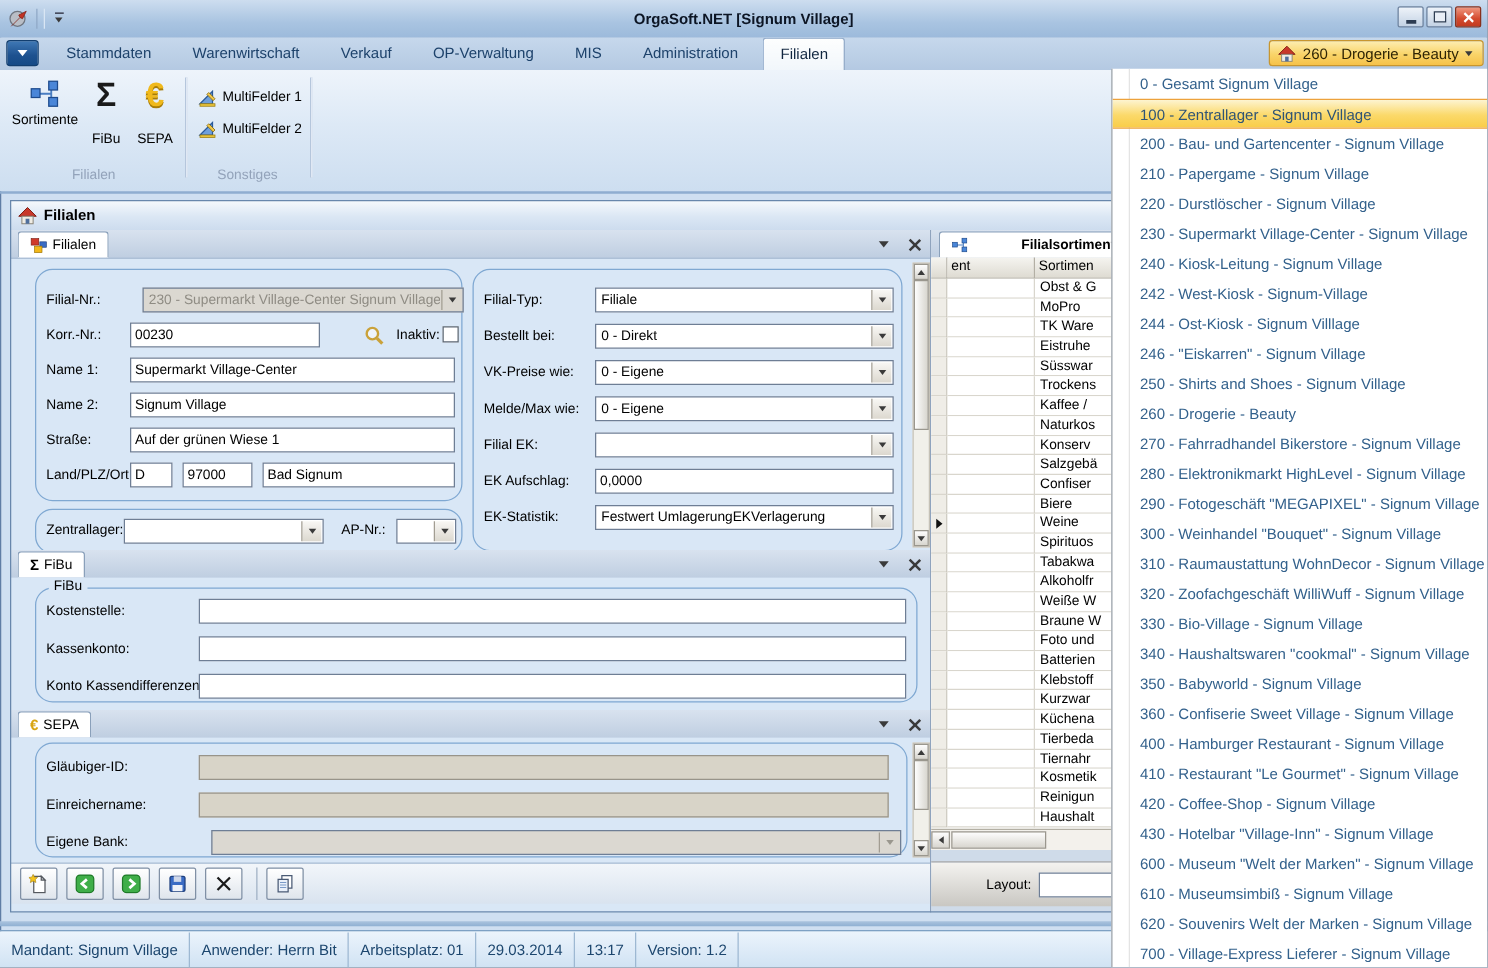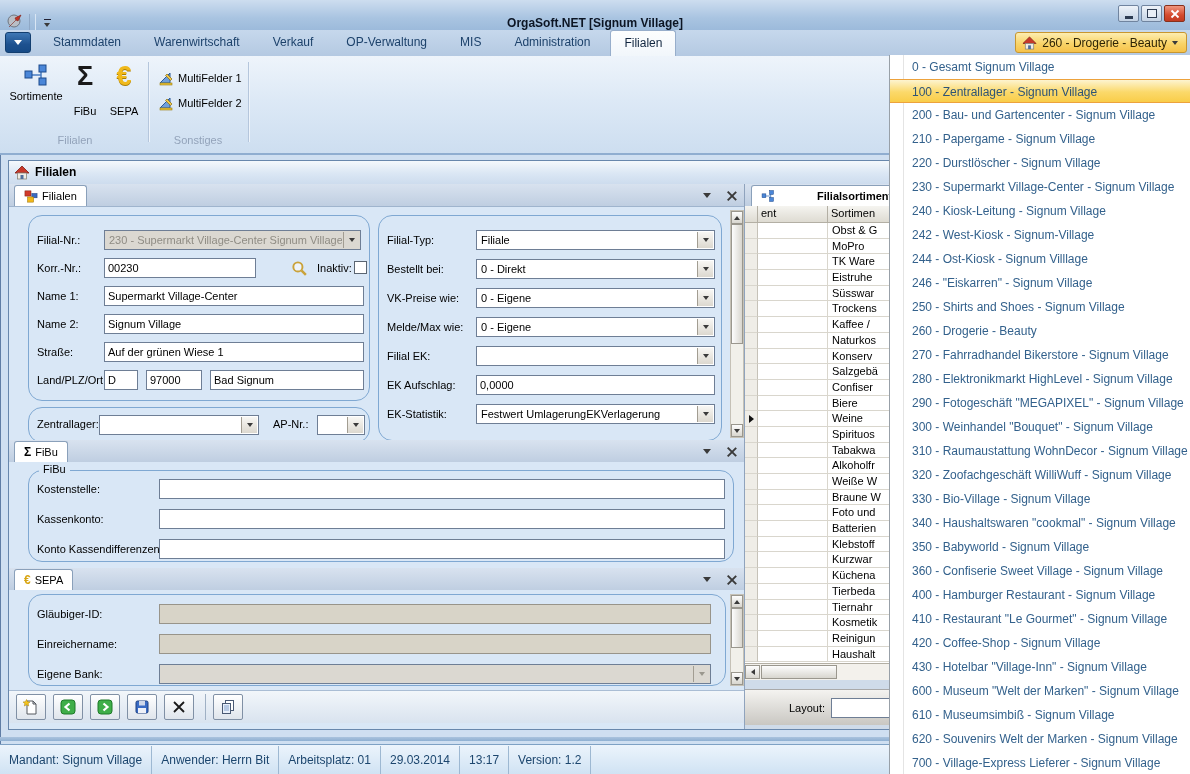--- a/index.html
+++ b/index.html
@@ -2,21 +2,21 @@
 <html><head>
 <meta charset="utf-8">
 <style>
   html,body{margin:0;padding:0;background:#888;}
   .screen{position:relative;width:1190px;height:774px;overflow:hidden;
     font-family:"Liberation Sans","DejaVu Sans",sans-serif;font-size:11px;color:#000;
     background:#cfdff1;box-shadow:inset 0 0 0 1px #5f7da5;}
   
   .titlebar{position:absolute;left:0;top:0;right:0;height:30px;
     background:linear-gradient(#cdddef,#a9c4e1 60%,#9cbadb);border-bottom:1px solid #8aa8cc;
-    display:flex;align-items:flex-end;}
+    display:flex;align-items:center;}
   .app-logo{width:18px;height:18px;margin-left:6px;}
   .qa-sep{width:1px;height:16px;background:#8fa8c6;margin:0 5px;}
   .qa-sep2{width:1px;height:16px;background:#d9e6f4;margin-right:6px;}
   .qa-chevron{width:12px;height:12px;position:relative;cursor:default;}
   .qa-chevron .bar{position:absolute;left:2px;top:1px;width:7px;height:1px;background:#223;}
   .qa-chevron .tri{position:absolute;left:2px;top:5px;}
   .win-title{position:absolute;left:0;right:0;text-align:center;font-weight:bold;font-size:12px;color:#0c1524;pointer-events:none;}
   .win-controls{position:absolute;right:5px;top:5px;display:flex;gap:2px;}
   .wbtn{width:21px;height:17px;border:1px solid #70849f;border-radius:2px;
     background:linear-gradient(#eef3f9,#c3d2e4);display:flex;align-items:center;justify-content:center;box-sizing:border-box;}
@@ -73,21 +73,21 @@
   .gbox{position:absolute;border:1px solid #7fa8d2;border-radius:14px;box-sizing:border-box;}
   .frow{position:absolute;left:0;right:0;height:20px;}
   .flabel{position:absolute;left:8px;top:4px;white-space:nowrap;}
   .tinput{position:absolute;height:20px;border:1px solid #6e7e95;box-sizing:border-box;
     font:11px "Liberation Sans","DejaVu Sans",sans-serif;padding:0 3px;background:#fff;color:#000;}
   .tinput:disabled{background:#d8d4c8;border-color:#98948a;}
   .combo{position:absolute;height:20px;background:#fff;border:1px solid #6e7e95;box-sizing:border-box;}
   .cval{position:absolute;left:4px;top:3px;right:18px;white-space:nowrap;overflow:hidden;}
   .cbtn{position:absolute;right:1px;top:1px;width:15px;bottom:1px;background:linear-gradient(#f8f7f4,#dcd8cf);
     border-left:1px solid #a29d92;display:flex;align-items:center;justify-content:center;}
-  .combo.disabled{background:#dbd8d1;}
+  .combo.disabled{background:#dbd8d1;margin-left:10px;}
   .combo.disabled .cval{color:#8f8c84;}
   .combo.disabled .cbtn{background:#dbd8d1;}
   .checkbox{position:absolute;width:13px;height:13px;background:#fff;border:1px solid #5a6572;box-sizing:border-box;}
   .legend{position:absolute;top:-8px;left:10px;background:#d9e7f6;padding:0 4px;}
   
   .vscroll{position:absolute;width:14px;background:#f1f0ea;border:1px solid #c5c1b6;box-sizing:border-box;}
   .sbtn{position:absolute;left:0;right:0;height:13px;background:linear-gradient(#fdfdfd,#d8d6cf);
     border:1px solid #9a978e;box-sizing:border-box;display:flex;align-items:center;justify-content:center;}
   .sthumb{position:absolute;left:0;right:0;background:linear-gradient(90deg,#fdfdfd,#d8d6cf);border:1px solid #9a978e;box-sizing:border-box;}
   

